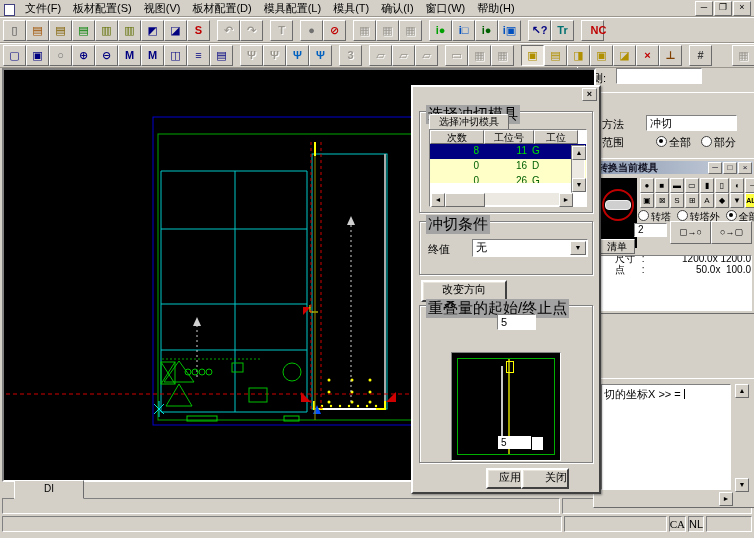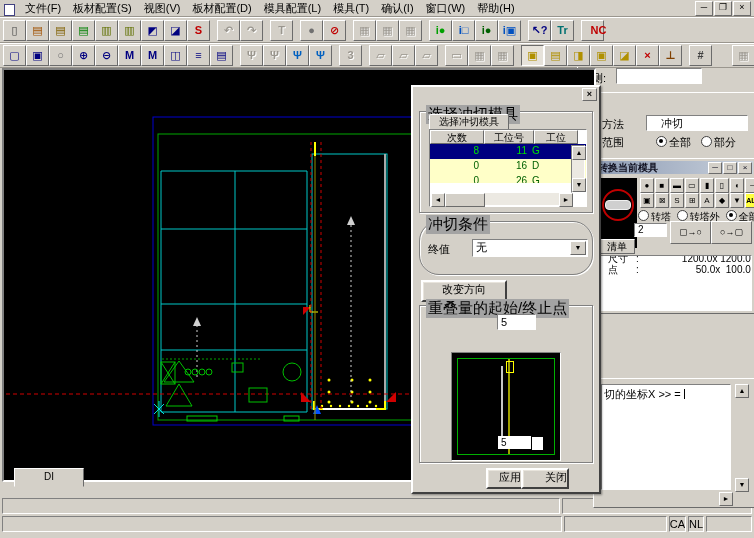--- a/index.html
+++ b/index.html
@@ -46,21 +46,21 @@
       padding-left:2px;font-size:10px;color:#101020;font-weight:bold;}
   .tb-btns{margin-left:auto;display:flex;gap:1px;padding-right:1px;}
   .tb-btn{width:12px;height:10px;background:#d4d0c8;font-size:8px;line-height:9px;text-align:center;font-weight:normal;}
   .radio{display:inline-block;width:9px;height:9px;border-radius:50%;background:#fff;
          border:1px solid #404040;vertical-align:-1px;margin-right:2px;position:relative;}
   .radio.checked::after{content:"";position:absolute;left:2px;top:2px;width:4px;height:4px;border-radius:50%;background:#000;}
   .shape-btn{width:12px;height:13px;background:#d4d0c8;display:flex;align-items:center;justify-content:center;
              font-size:8px;flex:0 0 auto;}
   #all-btn{background:#ffff40;font-size:7px;font-weight:bold;width:14px;}
   .info-row{display:flex;font-size:10px;line-height:11px;white-space:pre;}
-  .info-row .lbl{width:28px;padding-left:9px;}
+  .info-row .lbl{width:28px;padding-left:16px;}
   .info-row .val{width:112px;text-align:right;}
   
   #dialog{position:absolute;left:411px;top:85px;width:186px;height:405px;background:#d4d0c8;z-index:30;
           border:2px solid;border-color:#ffffff #404040 #404040 #ffffff;box-shadow:1px 1px 2px rgba(0,0,0,.4);}
   #dlg-title{position:absolute;left:2px;top:2px;width:178px;height:14px;
       background:linear-gradient(90deg,#62799c,#a8b6c8);color:#fff;font-size:10px;font-weight:bold;
       display:flex;align-items:center;padding-left:3px;}
   #dlg-close{position:absolute;right:2px;top:1px;width:13px;height:11px;background:#d4d0c8;color:#000;
       font-size:9px;line-height:10px;text-align:center;font-weight:bold;}
   .groupbox{position:absolute;border:1px solid #808080;box-shadow:inset 1px 1px 0 #fff,1px 1px 0 #fff;}
@@ -84,21 +84,21 @@
   .btn{background:#d4d0c8;text-align:center;}
   #preview{position:absolute;left:38px;top:265px;width:108px;height:107px;background:#000;}
   #preview-green{position:absolute;left:5px;top:5px;right:5px;bottom:5px;border:1px solid #00b000;}
   #preview-yline{position:absolute;left:56px;top:6px;bottom:6px;width:2px;background:#a0a000;}
   #preview-ytick{position:absolute;left:54px;top:8px;width:6px;height:10px;border:1px solid #ffff00;}
   #preview-gline{position:absolute;left:49px;top:13px;height:70px;width:2px;background:#c8c8c8;}
   #preview-input{position:absolute;left:46px;top:83px;width:30px;height:13px;background:#fff;font-size:10px;
       line-height:13px;padding-left:3px;}
   #preview-sq{position:absolute;left:80px;top:84px;width:11px;height:13px;background:#fff;}
   
-  #tabstrip{position:absolute;left:2px;top:466px;width:750px;height:19px;z-index:10;}
+  #tabstrip{position:absolute;left:2px;top:478px;width:750px;height:19px;z-index:10;}
   #doc-tab{position:absolute;left:12px;top:2px;width:68px;height:17px;background:#d4d0c8;
       border:1px solid;border-color:#fff #6b6b6b transparent #fff;text-align:center;font-size:10px;line-height:15px;}
   #tab-scroll{position:absolute;right:1px;top:3px;width:13px;height:13px;background:#d4d0c8;font-size:7px;
       line-height:12px;text-align:center;}
   #statusbar{position:absolute;left:0;top:497px;width:754px;height:18px;display:flex;align-items:center;gap:2px;padding:0 2px;box-sizing:border-box;}
   .scell{height:14px;line-height:14px;white-space:pre;overflow:hidden;}
   #bottombar{position:absolute;left:0;top:515px;width:754px;height:17px;display:flex;align-items:center;gap:2px;padding:0 2px;box-sizing:border-box;}
   .caret{display:inline-block;width:1px;height:10px;background:#000;vertical-align:-1px;}
 </style>
 </head>
@@ -390,21 +390,21 @@
       <g stroke="#00e0e0">
         <line x1="150" y1="334" x2="160" y2="344"></line>
           <line x1="160" y1="334" x2="150" y2="344"></line>
         <line x1="155" y1="331" x2="155" y2="347"></line>
       </g>
     </svg>
   </div>
 
   <div id="method-panel" class="panel raised">
     <span style="position:absolute;left:8px;top:24px;">方法</span>
-    <div class="sunken white" style="position:absolute;left:52px;top:22px;width:86px;height:14px;padding-left:14px;line-height:14px;">冲切</div>
+    <div class="sunken white" style="position:absolute;left:52px;top:22px;width:86px;height:14px;padding-left:3px;line-height:14px;">冲切</div>
     <span style="position:absolute;left:8px;top:42px;">范围</span>
     <span style="position:absolute;left:62px;top:42px;"><span class="radio checked"></span><span>全部</span></span>
     <span style="position:absolute;left:107px;top:42px;"><span class="radio"></span><span>部分</span></span>
   </div>
 
   <div id="tool-window" class="panel raised">
     <div class="titlebar-sm">
       <span>转换当前模具</span>
       <span class="tb-btns">
         <span class="tb-btn raised">─</span>
@@ -523,21 +523,21 @@
         <div class="sbtn raised" style="position:absolute;top:0;left:0;">▲</div>
         <div class="sbtn raised" style="position:absolute;bottom:0;left:0;">▼</div>
       </div>
       <div class="hscroll">
         <div class="sbtn raised">◄</div>
         <div class="raised" style="width:38px;height:12px;background:#d4d0c8;"></div>
         <div class="sbtn raised" style="margin-left:auto;">►</div>
       </div>
     </div>
 
-    <div class="groupbox" style="left:6px;top:134px;width:172px;height:52px;border-radius:20px;">
+    <div class="groupbox" style="left:6px;top:134px;width:172px;height:52px;">
       <span class="legend">冲切条件</span>
       <span style="position:absolute;left:8px;top:20px;">终值</span>
       <div id="combo" class="sunken">
         <span style="position:absolute;left:3px;top:1px;line-height:13px;">无</span>
         <div id="combo-btn" class="raised">▼</div>
       </div>
     </div>
 
     <div class="btn raised2" style="position:absolute;left:8px;top:193px;width:82px;height:18px;line-height:15px;">改变方向</div>
 
@@ -569,18 +569,18 @@
       
       
     </div>
     <div class="scell sunken" style="flex:1;">
       
     </div>
   </div>
   <div id="bottombar">
     <div class="scell sunken" style="width:563px;"></div>
     <div class="scell sunken" style="width:102px;"></div>
-    <div class="scell sunken" style="width:15px;text-align:right;">CA</div>
+    <div class="scell sunken" style="width:15px;text-align:right;font-family:Liberation Serif, serif;">CA</div>
     <div class="scell sunken" style="width:15px;text-align:center;">NL</div>
     <div class="scell sunken" style="width:44px;"></div>
   </div>
 
 </div>
 
 </body></html>

